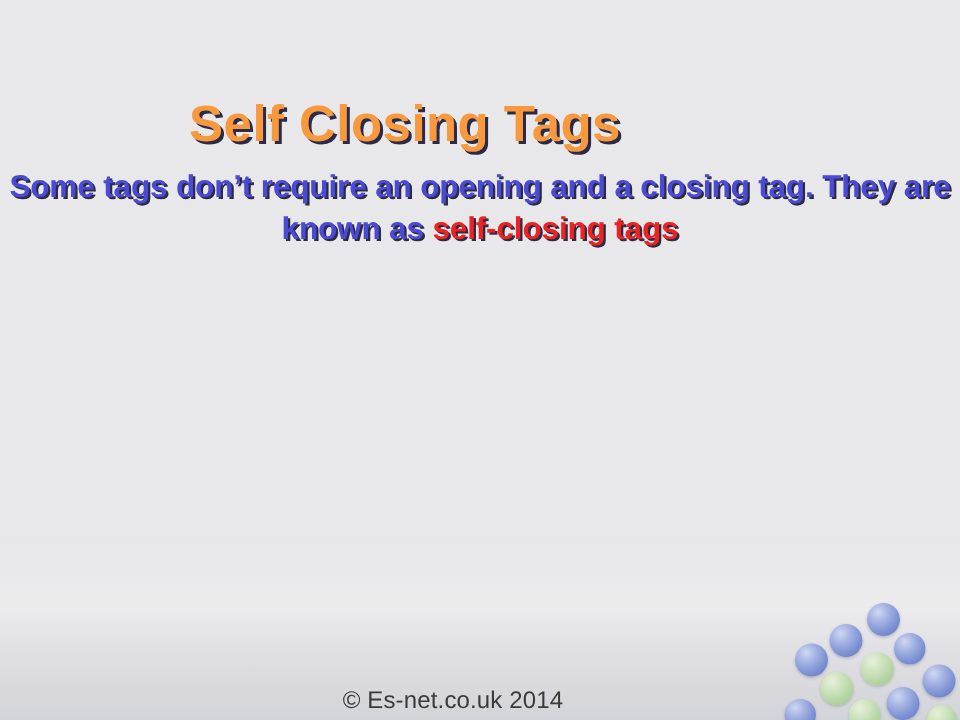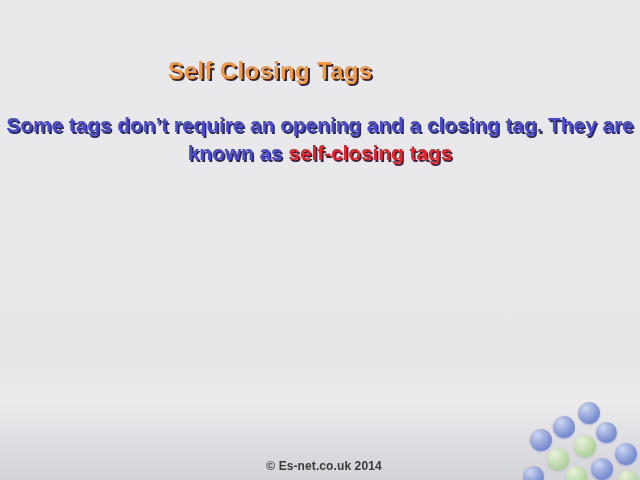--- a/index.html
+++ b/index.html
@@ -30,21 +30,21 @@
         #d3d4d9 100%);
   }
 
   
   #title {
     position: absolute;
     top: 42px;
     left: 0;
     width: 540px;
     text-align: center;
-    font-size: 24px;
+    font-size: 34px;
     font-weight: bold;
     line-height: 1.08;
     color: #f7993c;
     letter-spacing: 0.3px;
     text-shadow: 2px 2px 0 #2a2a4a;
     white-space: nowrap;
   }
 
   
   #subtitle {
@@ -65,25 +65,24 @@
     text-shadow: 1.5px 1.5px 0 #2b2b44;
   }
 
   
   #footer {
     position: absolute;
     top: 459px;
     left: 0;
     width: 604px;
     text-align: center;
-    font-size: 12px;
-    font-weight: bold;
+    font-size: 16px;
+    font-weight: normal;
     color: #3a3a3a;
     letter-spacing: 0.1px;
-    margin-left: 22px;
   }
 
   
   #spheres {
     position: absolute;
     right: 0;
     bottom: 0;
     width: 120px;
     height: 90px;
     pointer-events: none;

